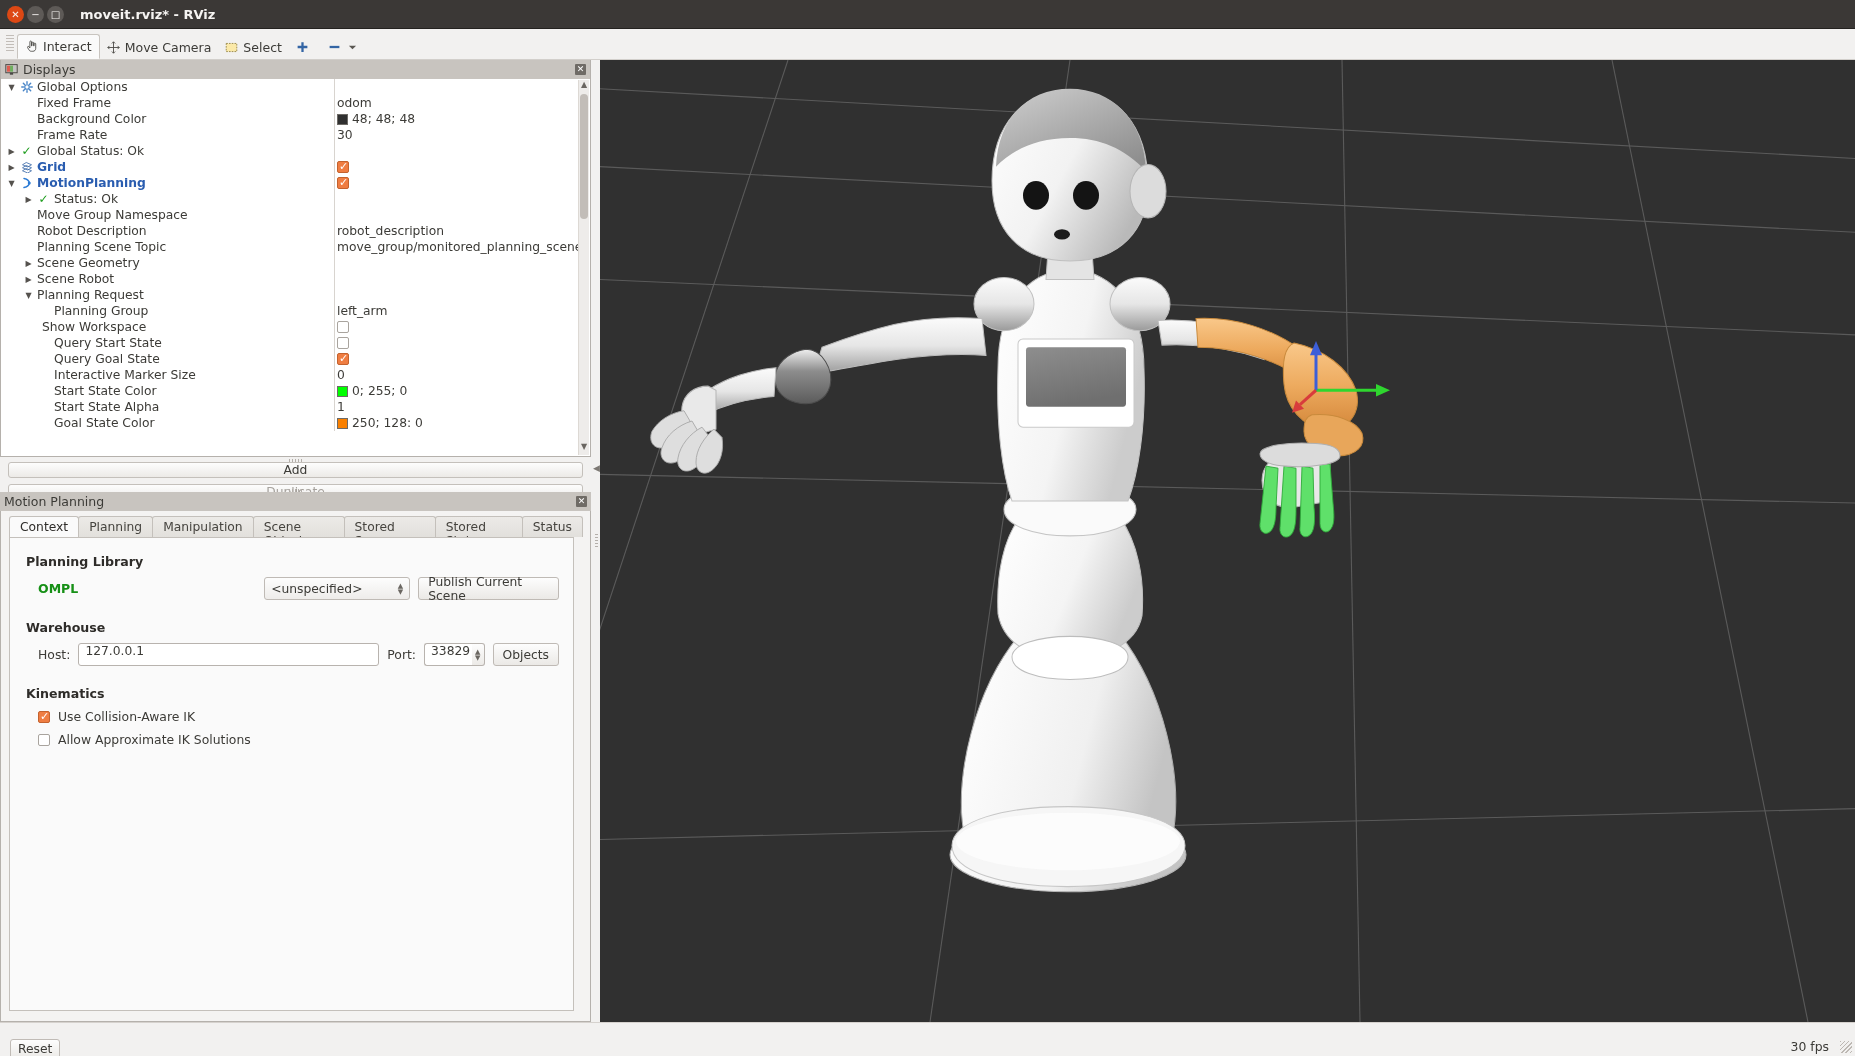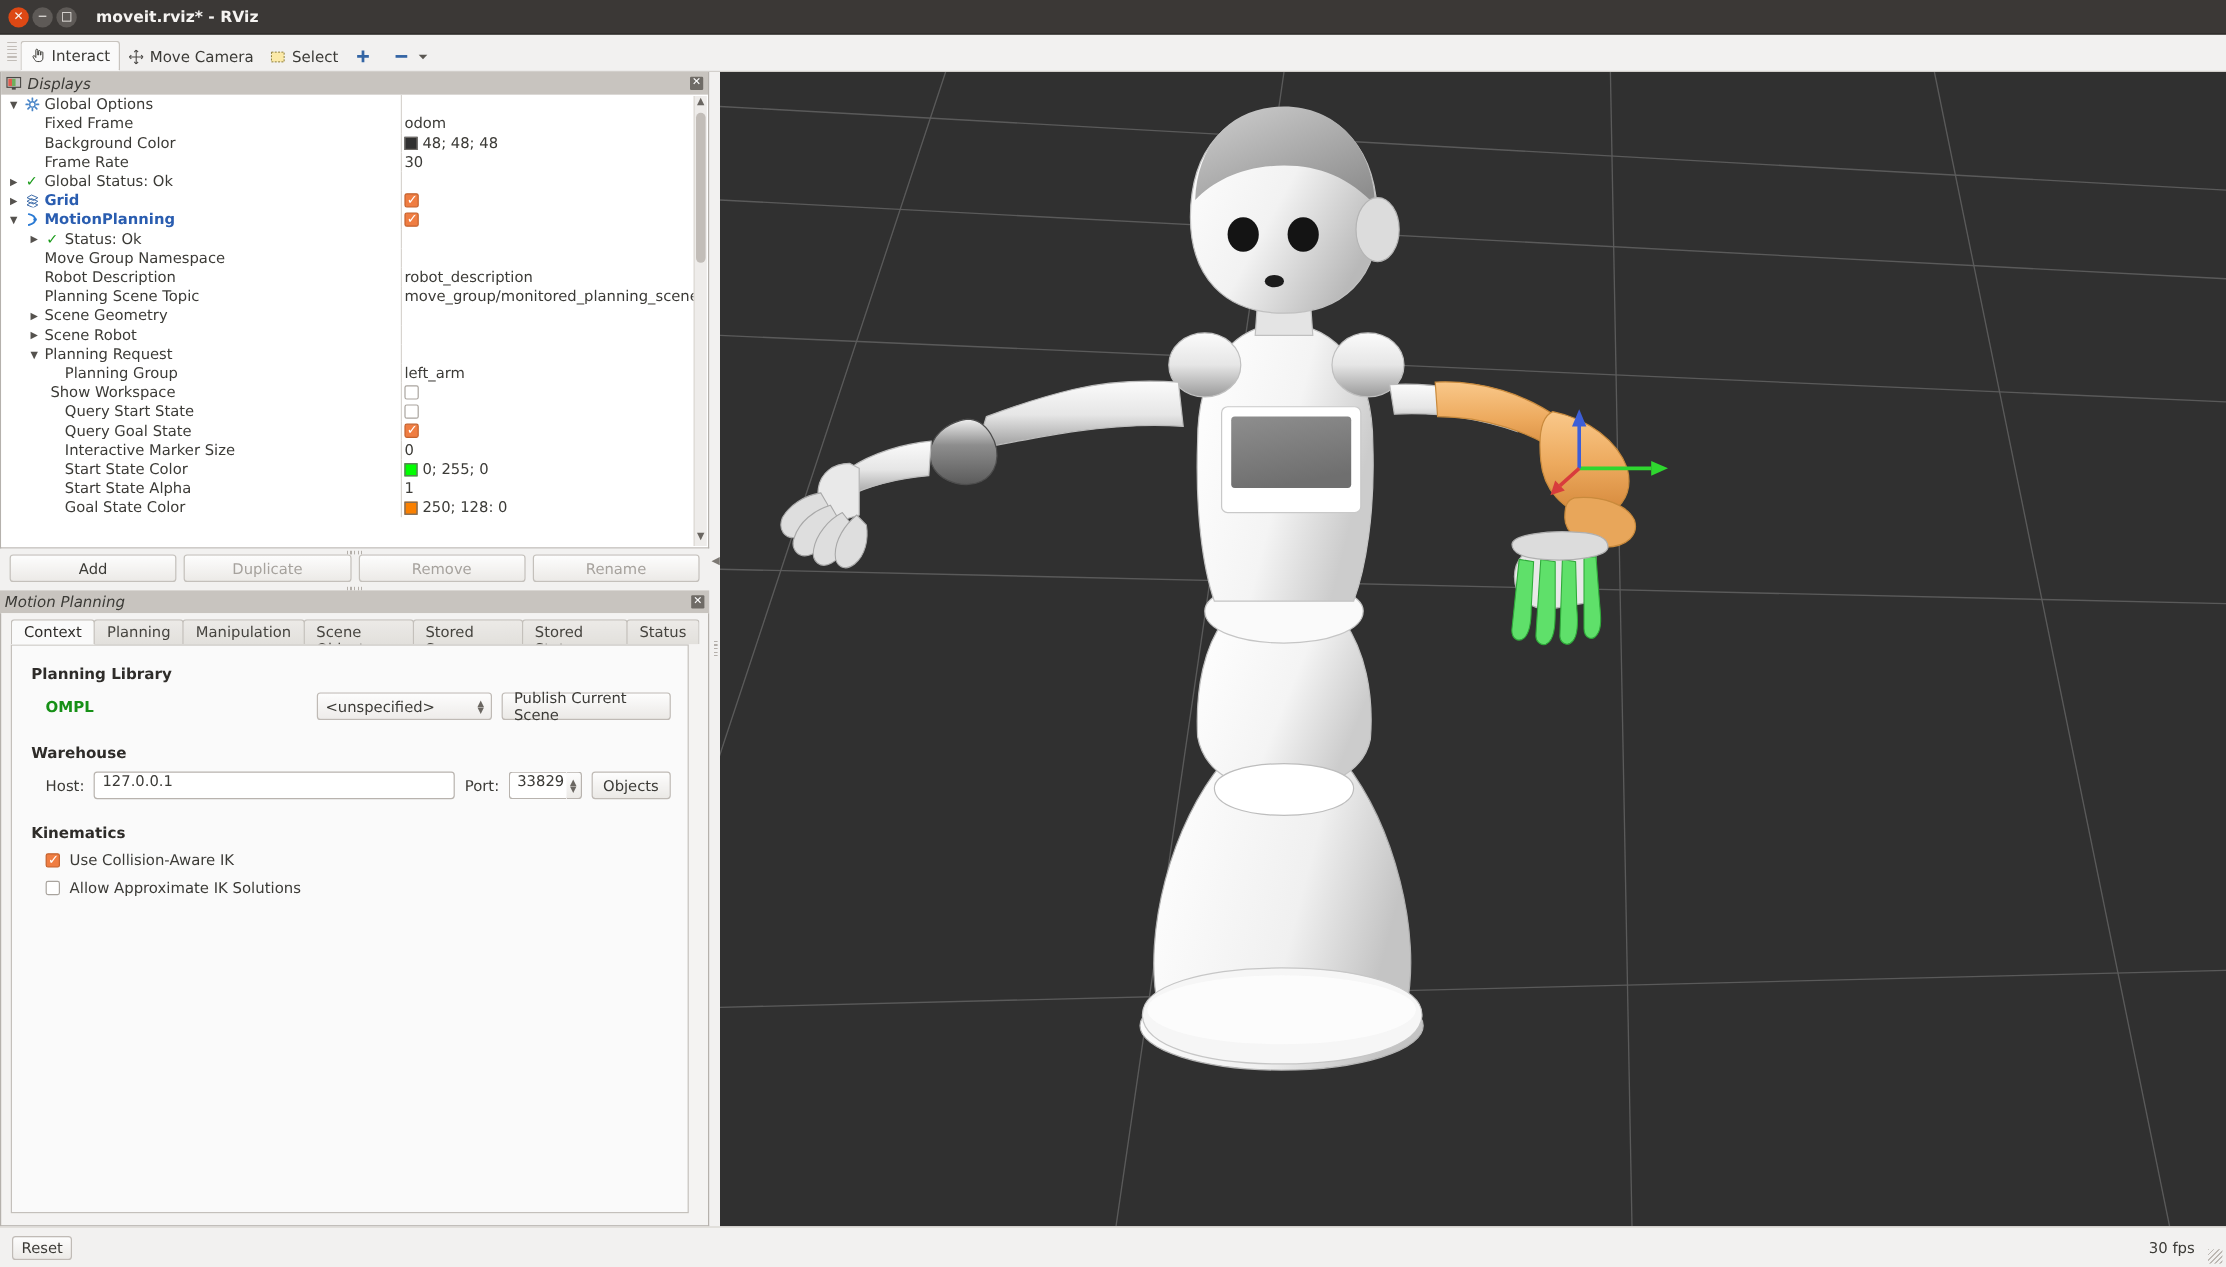--- a/index.html
+++ b/index.html
@@ -39,21 +39,21 @@
                     border-radius:3px 3px 0 0; height: 25px; }
 
   
   .body { position:absolute; top:60px; left:0; right:0; bottom:34px; }
   .leftcol { position:absolute; left:0; top:0; width:591px; bottom:0; }
   .viewport { position:absolute; left:600px; top:0; right:0; bottom:0;
               background:#303030; overflow:hidden; }
 
   
   .dockhead { height: 19px; background:#c8c4bf; display:flex; align-items:center;
-              padding: 0 4px; font-size:12.5px; color:#3c3b37;font-style:italic; }
+              padding: 0 4px; font-size:12.5px; color:#3c3b37; }
   .dockhead .dh-icon { width:13px; height:13px; margin-right:5px; }
   .dockhead .dh-title { flex:1; }
   .dockclose { width:11px; height:11px; background:#6f6b66; color:#fff;
                font-size:9px; line-height:11px; text-align:center; border-radius:1px; }
 
   
   .displays { position:absolute; left:0; top:0; right:0; height:397px;
               background:#fff; border:1px solid #b5b1ac; border-top:0; }
   .tree { position:absolute; top:19px; left:0; right:0; bottom:0; background:#fff;
           overflow:hidden; }
@@ -76,21 +76,21 @@
          justify-content:center; font-size:11px; }
   .scrollbar { position:absolute; right:1px; top:20px; width:11px; bottom:1px;
                background:#eeecea; border-left:1px solid #ddd9d4; }
   .scrollthumb { position:absolute; left:1px; right:1px; top:14px; height:125px;
                  background:#c2bdb8; border-radius:4px; }
   .scrollarrow { position:absolute; left:0; right:0; height:13px; font-size:8px;
                  text-align:center; color:#6a6661; }
 
   
   .btnrow { position:absolute; top:402px; left:0; right:0; height:25px; display:flex; gap:6px;
-            padding: 0 8px; }
+            padding: 0 8px; flex-direction: column; }
   .gbtn { flex:1; height:23px; border:1px solid #c4c0bb; border-radius:3px;
           background:linear-gradient(#fdfdfd,#eceae7); font-size:12.3px; color:#3c3b37;
           display:flex; align-items:center; justify-content:center; }
   .gbtn.dis { color:#a6a29d; }
 
   
   .mplan { position:absolute; left:0; top:432px; right:0; bottom:0; }
   .mpbody { position:absolute; left:0; top:19px; right:0; bottom:0;
             background:#f4f3f2; border:1px solid #b5b1ac; border-top:0; }
   .tabs { display:flex; padding: 5px 8px 0 8px; gap:0px; height:26px; }
@@ -122,21 +122,21 @@
              background: repeating-linear-gradient(to right,#b4afaa 0 1px,transparent 1px 3px); }
   .vgrip { position:absolute; top:0; bottom:0; width:8px; left:592px;
            display:flex; align-items:center; justify-content:center; }
   .vgrip i { width:3px; height:14px; display:block;
              background: repeating-linear-gradient(to bottom,#b4afaa 0 1px,transparent 1px 3px); }
   .varrow { position:absolute; left:593px; font-size:9px; color:#7c7873; }
 
   
   .statusbar { position:absolute; left:0; right:0; bottom:0; height:34px;
                background:#f2f1f0; border-top:1px solid #d6d2ce;
-               display:flex; align-items:center; padding: 0 10px; }
+               display:flex; align-items:flex-start; padding: 16px 10px; }
   .resetbtn { height:20px; border:1px solid #c0bbb6; border-radius:3px;
               background:linear-gradient(#fdfdfd,#eceae7); font-size:12.3px;
               padding: 0 7px; display:flex; align-items:center; }
   .fps { margin-left:auto; font-size:12.4px; color:#3c3b37; padding-right:16px; }
   .grippy { position:absolute; right:3px; bottom:3px; width:12px; height:12px;
             background: repeating-linear-gradient(135deg,#bdb8b3 0 1px,transparent 1px 3px); }
 
   
   .vp-svg { position:absolute; inset:0; width:100%; height:100%; display:block; }
 </style>

